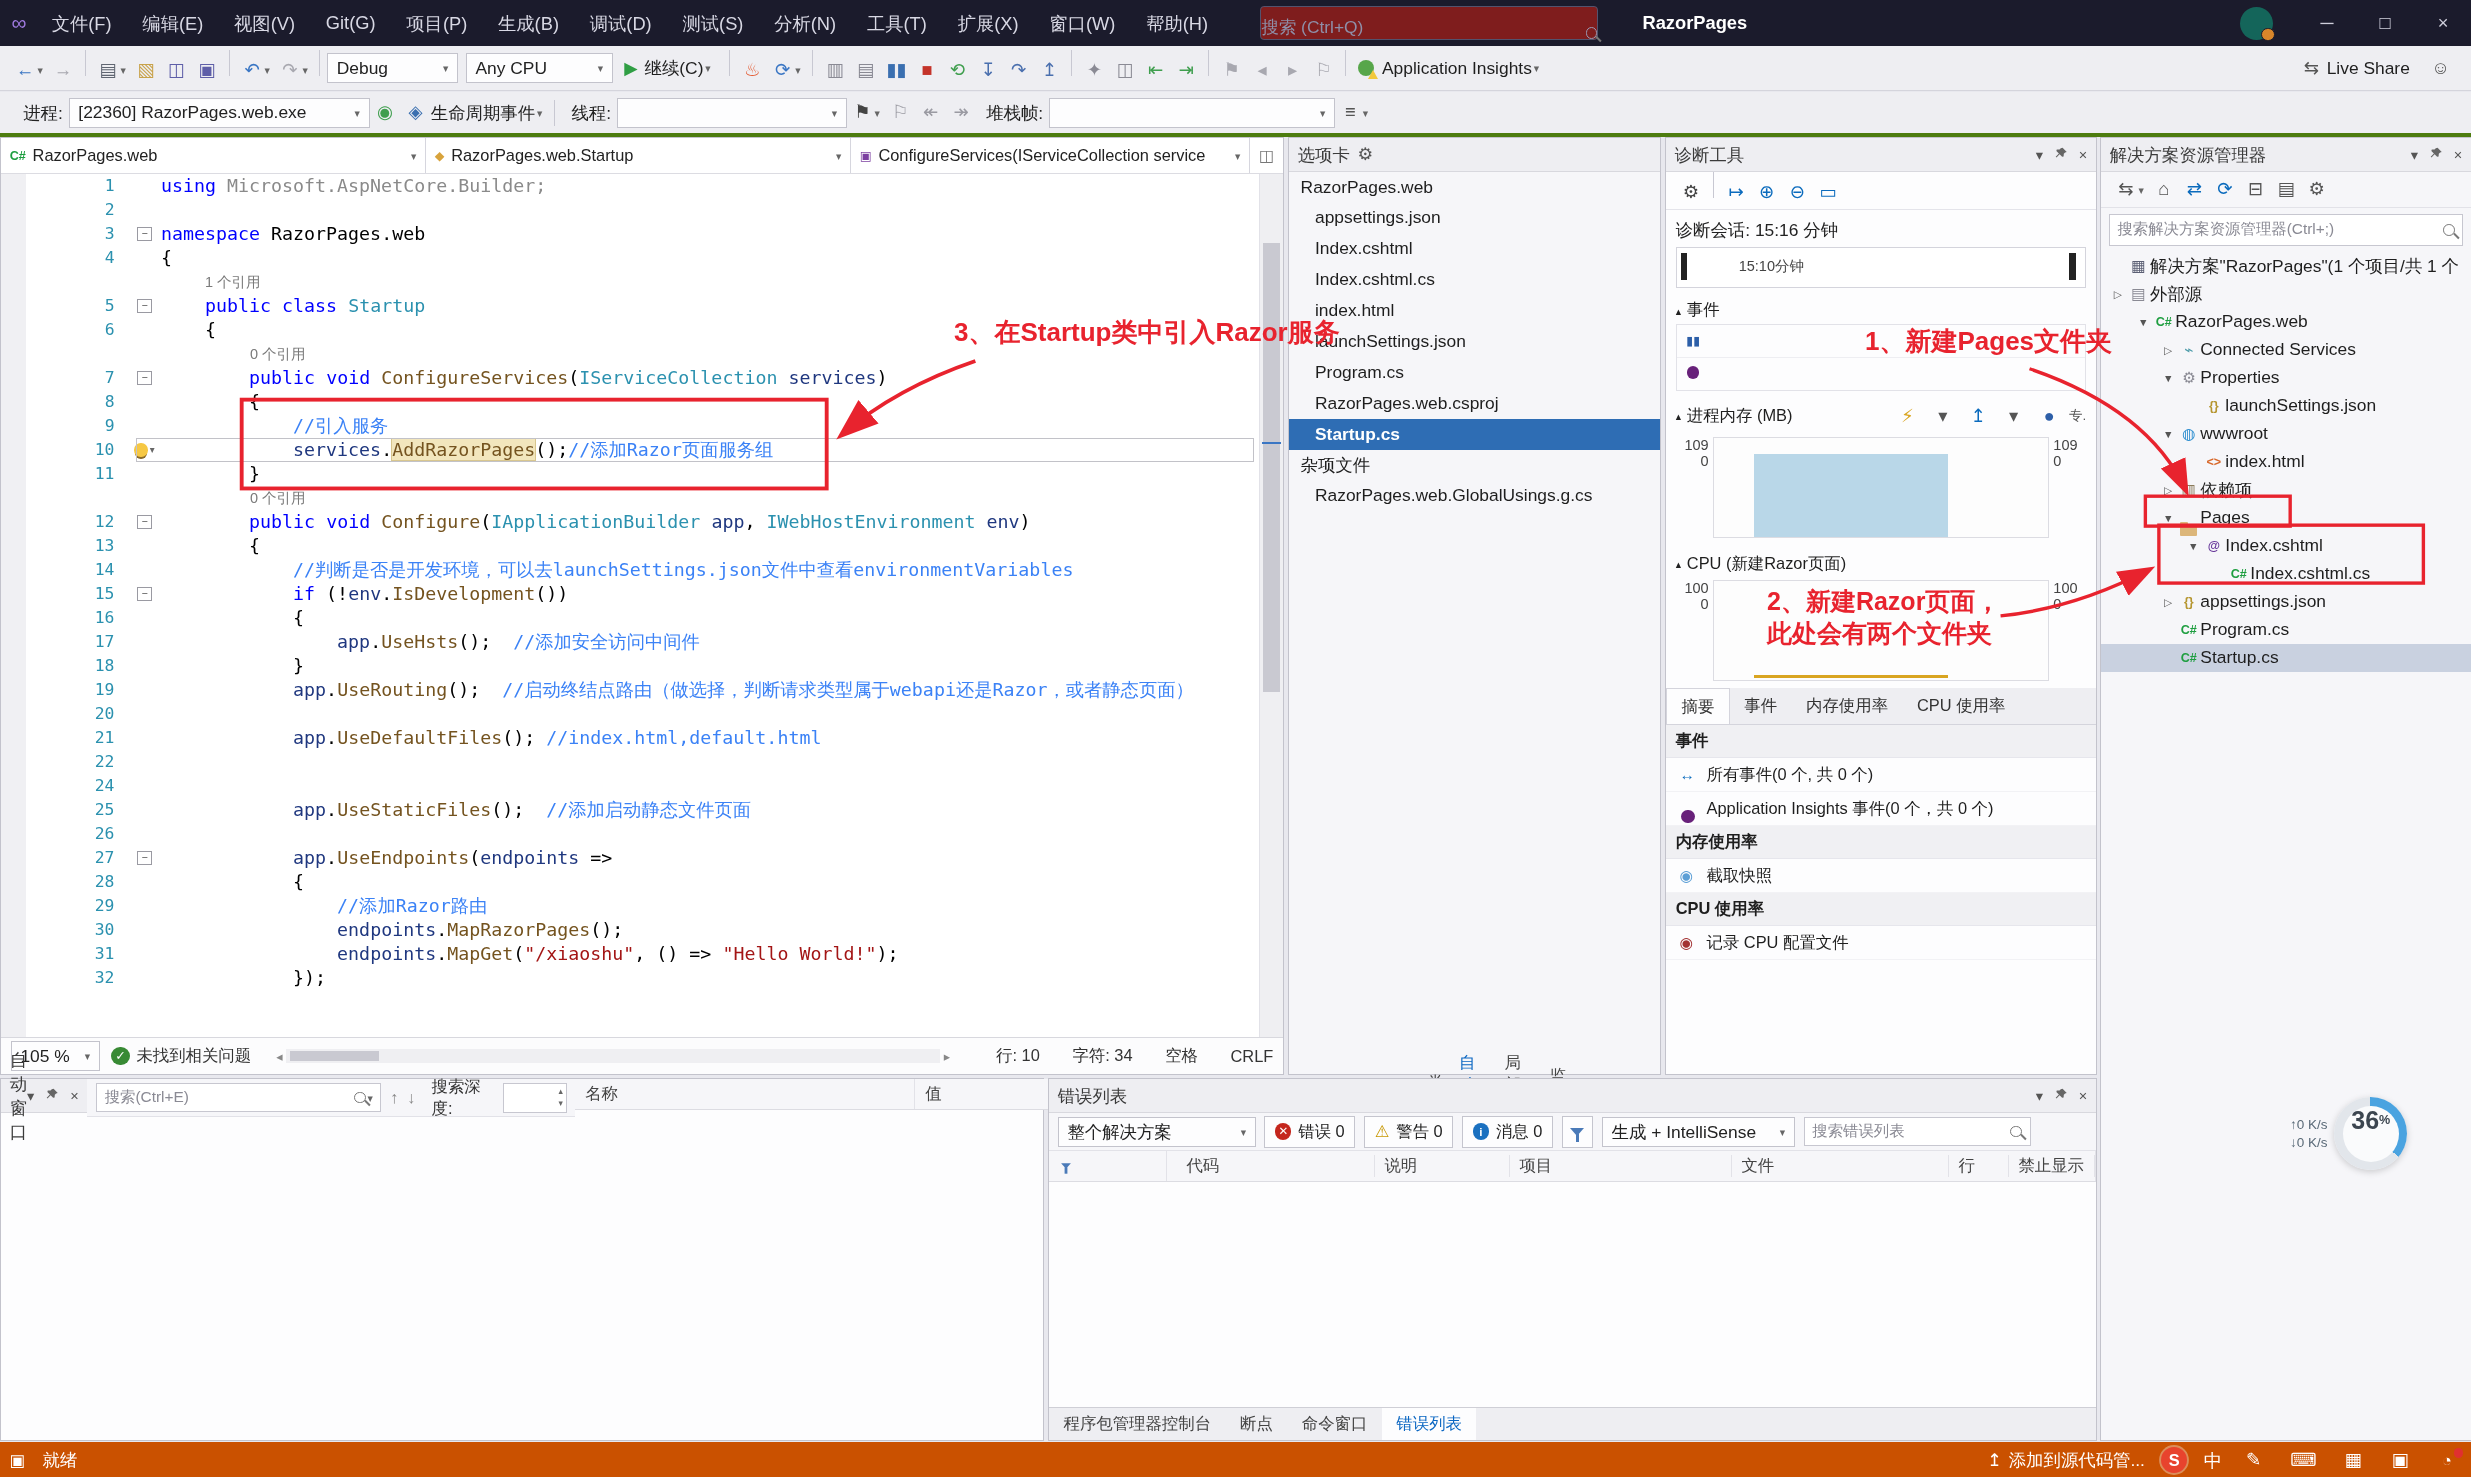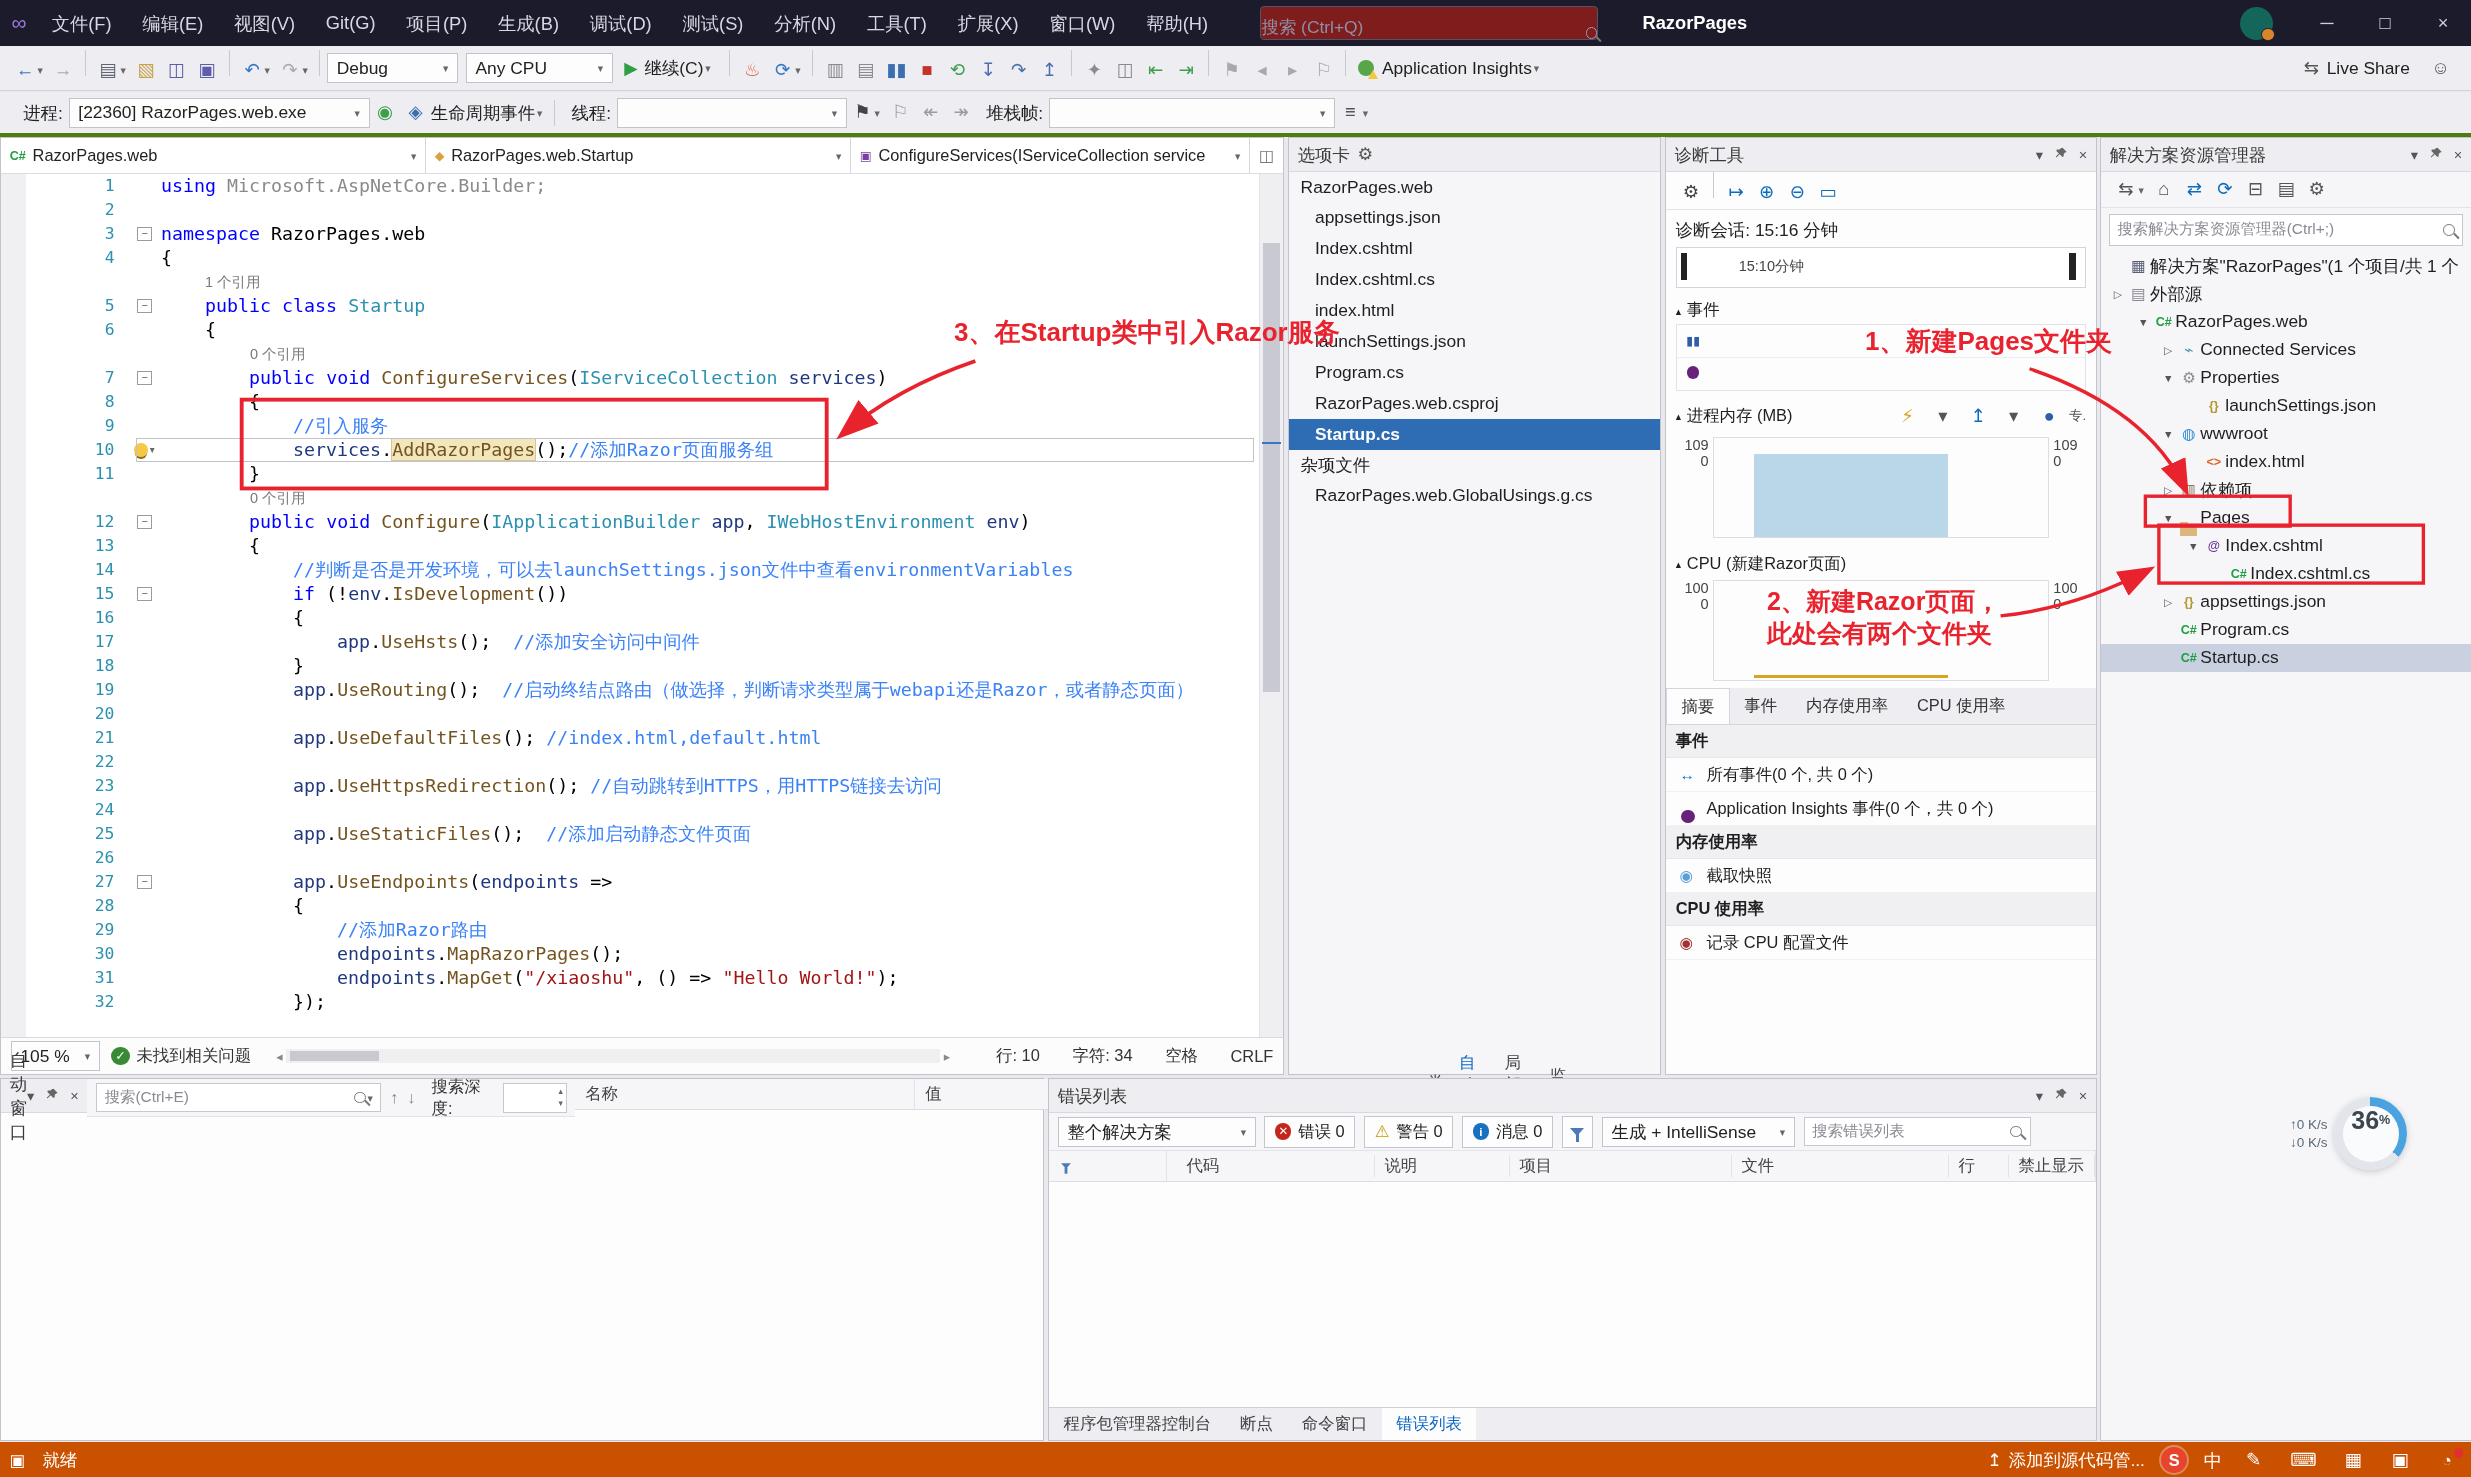--- a/index.html
+++ b/index.html
@@ -508,26 +508,20 @@
           <span class="c-code"><span class="tk-n">            </span><span class="tk-p">app</span><span class="tk-n">.</span><span class="tk-m">UseDefaultFiles</span><span class="tk-n">(); </span><span class="tk-c">//index.html,default.html</span></span>
         </div>
         <div class="crow">
           <span class="c-bp"></span>
           <span class="c-num">22</span>
           <span class="c-fold"></span>
           <span class="c-code"></span>
         </div>
         <div class="crow">
           <span class="c-bp"></span>
-          <span class="c-num">23</span>
-          <span class="c-fold"></span>
-          <span class="c-code"><span class="tk-n">            </span><span class="tk-p">app</span><span class="tk-n">.</span><span class="tk-m">UseHttpsRedirection</span><span class="tk-n">(); </span><span class="tk-c">//自动跳转到HTTPS，用HTTPS链接去访问</span></span>
-        </div>
-        <div class="crow">
-          <span class="c-bp"></span>
           <span class="c-num">24</span>
           <span class="c-fold"></span>
           <span class="c-code"></span>
         </div>
         <div class="crow">
           <span class="c-bp"></span>
           <span class="c-num">25</span>
           <span class="c-fold"></span>
           <span class="c-code"><span class="tk-n">            </span><span class="tk-p">app</span><span class="tk-n">.</span><span class="tk-m">UseStaticFiles</span><span class="tk-n">();  </span><span class="tk-c">//添加启动静态文件页面</span></span>
         </div>

